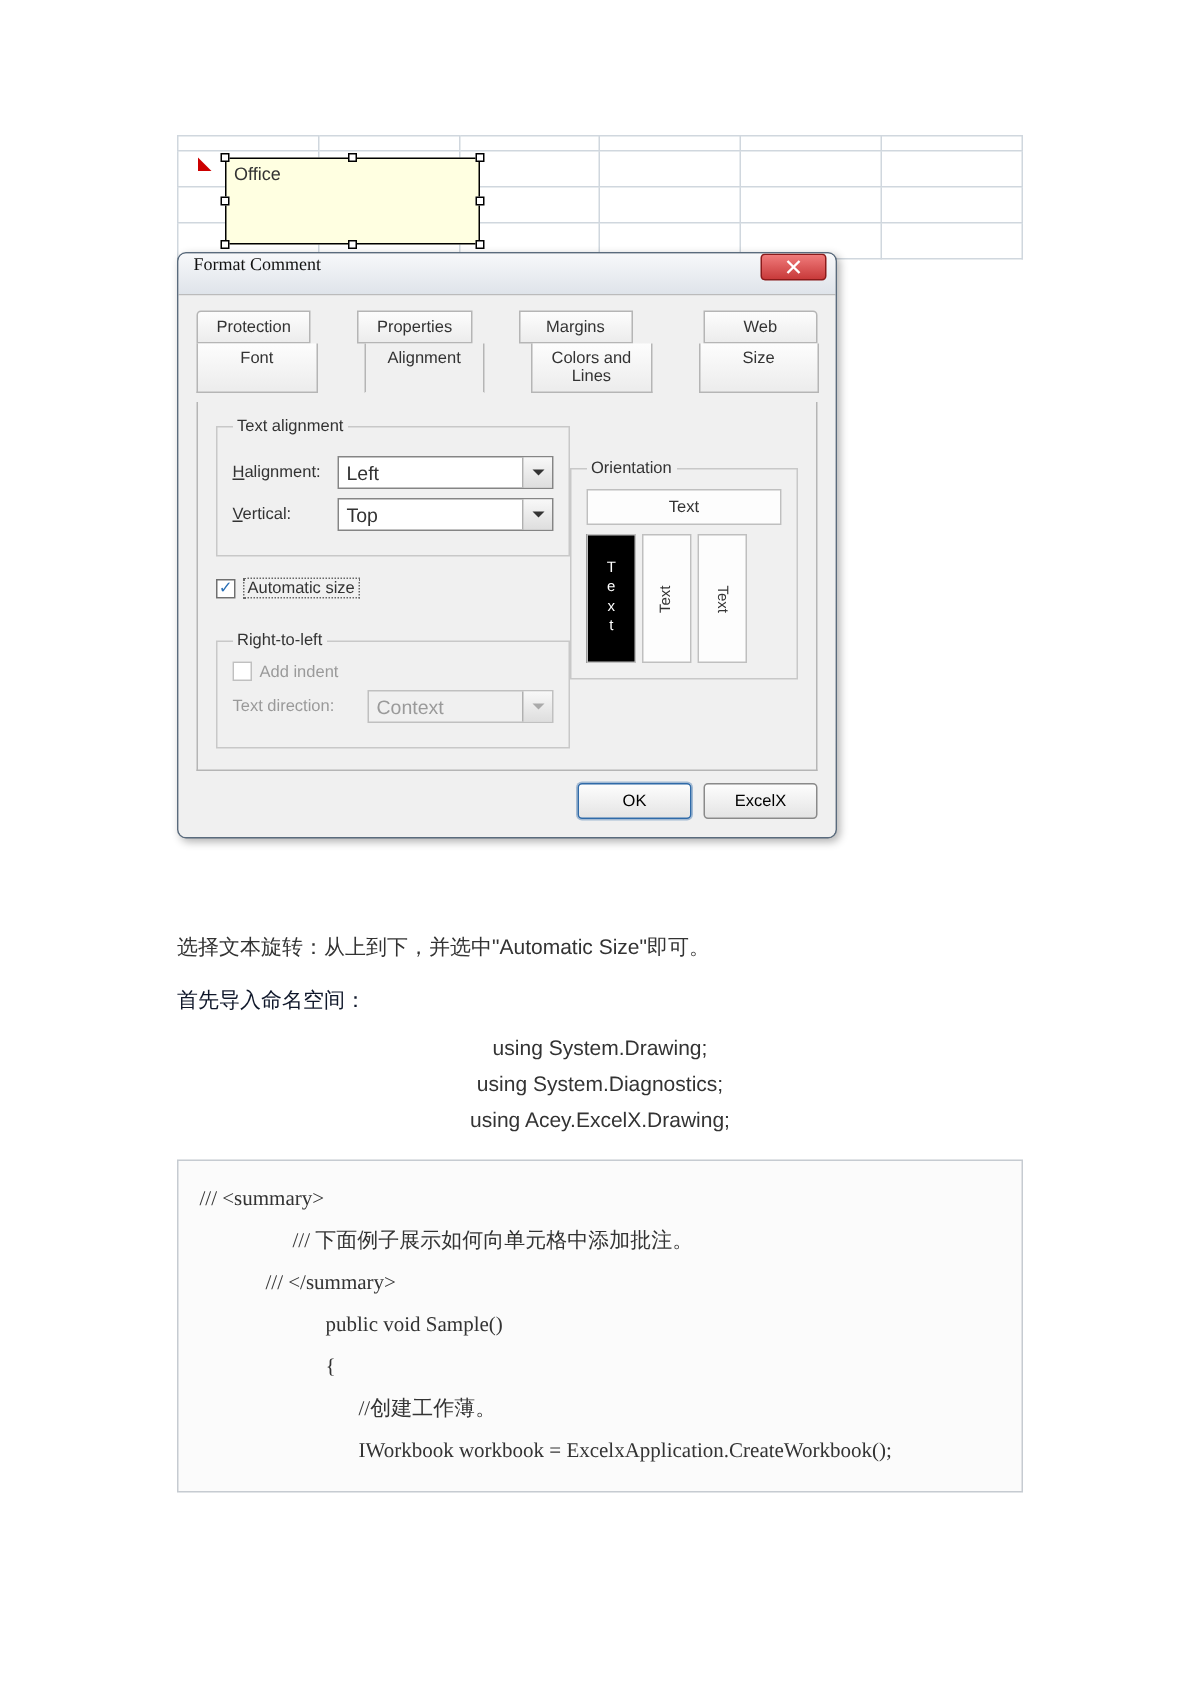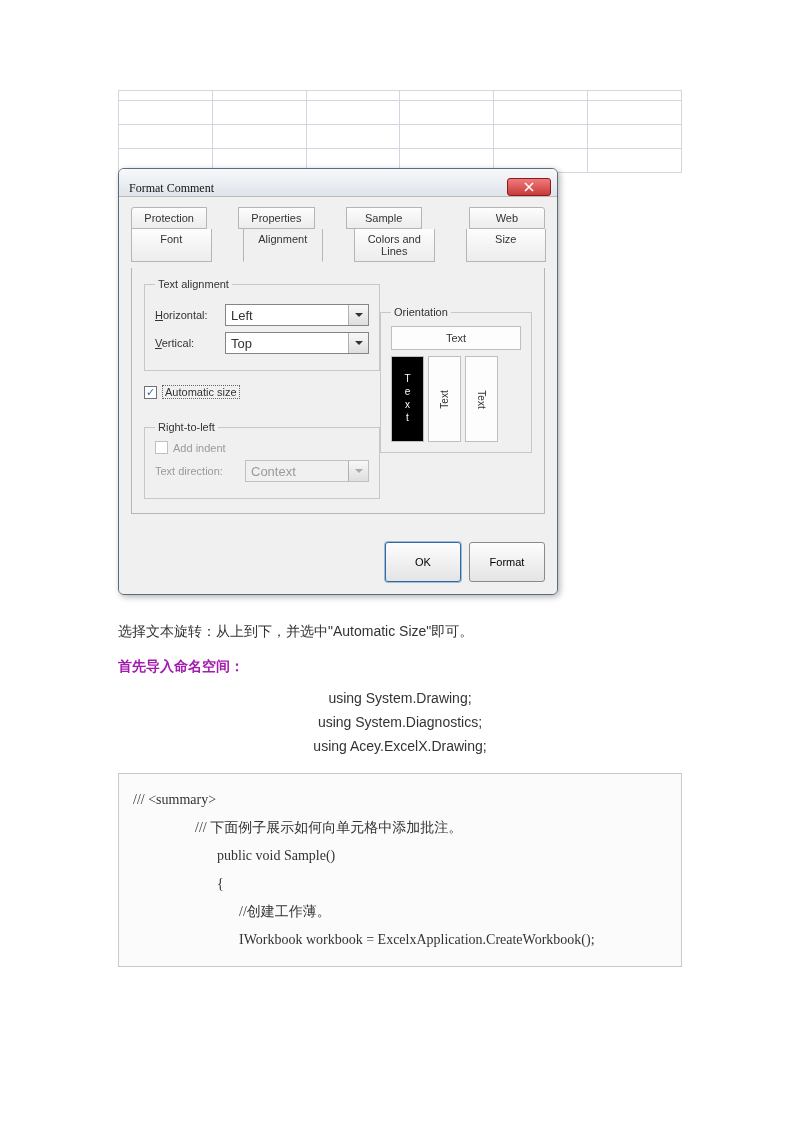--- a/index.html
+++ b/index.html
@@ -28,21 +28,21 @@
   .note-text { padding: 3px 5px; font-size: 12px; }
   .handle { position: absolute; width: 6px; height: 6px; background: #fff; border: 1px solid #000; }
   .h-tl { top:-4px; left:-4px; } .h-tr { top:-4px; right:-4px; }
   .h-bl { bottom:-4px; left:-4px; } .h-br { bottom:-4px; right:-4px; }
   .h-t { top:-4px; left:50%; margin-left:-3px; } .h-b { bottom:-4px; left:50%; margin-left:-3px; }
   .h-l { top:50%; left:-4px; margin-top:-3px; } .h-r { top:50%; right:-4px; margin-top:-3px; }
 
   
   .dialog { position: absolute; left: 0; top: 78px; width: 440px; border: 1px solid #5a6b7d; border-radius: 6px; box-shadow: 2px 2px 6px rgba(0,0,0,.3); background: #ececec;
     background-image: linear-gradient(#f5f5f5,#e4e4e4); overflow: hidden; }
-  .titlebar { display: flex; align-items: flex-end; height: 28px; padding: 0 6px;
+  .titlebar { display: flex; align-items: flex-start; height: 28px; padding: 0 6px;
     background: linear-gradient(#f7f8fa,#dfe4ea); border-bottom: 1px solid #bbb; }
   .titlebar .title { font-size: 12px; color: #111; padding-left: 4px; flex: 1; font-family: "Segoe UI"; }
   .closebtn { width: 44px; height: 18px; border: 1px solid #8b1a1a; border-radius: 3px;
     background: linear-gradient(#f07b7b,#c83a3a); display:flex; align-items:center; justify-content:center; }
   .closebtn svg { width:10px; height:10px; }
 
   .dlg-body { padding: 10px 12px 12px 12px; background: #f0f0f0; }
 
   
   .tabs { margin-bottom: 6px; }
@@ -84,28 +84,28 @@
   .orient-cell.sel { background:#000; color:#fff; }
   .vtxt { writing-mode: vertical-rl; text-orientation: upright; font-size:10px; letter-spacing:2px; }
   .vtxt2 { transform: rotate(-90deg); font-size:10px; white-space:nowrap; }
   .vtxt3 { transform: rotate(90deg); font-size:10px; white-space:nowrap; }
 
   .rtl-grp { margin-top: 22px; }
   .rtl-grp legend, .rtl-grp label, .rtl-grp span { color:#9a9a9a; }
   .rtl-grp .chkbox { border-color:#c0c0c0; }
 
   .dlg-buttons { display:flex; justify-content:flex-end; gap:8px; padding: 8px 0 0 0; }
-  .btn { min-width: 76px; height: 40px; border:1px solid #8a8a8a; border-radius:3px; font-size:11px;
-    background: linear-gradient(#fdfdfd,#e4e4e4); cursor:pointer;margin-top:20px; }
+  .btn { min-width: 76px; height: 24px; border:1px solid #8a8a8a; border-radius:3px; font-size:11px;
+    background: linear-gradient(#fdfdfd,#e4e4e4); cursor:pointer; }
   .btn.primary { border-color:#2f6aa8; box-shadow: 0 0 0 1px rgba(47,106,168,.4); }
 
   
   .article { margin-top: 5px; font-size: 14px; line-height: 1.9; color:#333; }
   .article p { margin: 8px 0; }
-  .article .small { color:#a21caf;font-weight:bold; }
+  .article .small { color:#0f172a; }
   .article h2 { font-size: 15px; margin: 32px 0 10px; }
   .article .mono { font-family: Verdana, Arial, sans-serif; font-size:14px; line-height:1.7;text-align:center; }
 
   .codebox { border:1px solid #c6cbd1; background:#fbfbfb; padding: 12px 14px; margin-top: 14px; font-family: "SimSun","Times New Roman",serif; font-size:14px; line-height:2.0; }
   .codebox .ind1 { padding-left: 62px; display:block; }
   .codebox .ind2 { padding-left: 84px; display:block; }
   .codebox .ind3 { padding-left: 106px; display:block; }
 </style>
 </head>
 <body>
@@ -145,53 +145,68 @@
               <td></td>
               <td></td>
               <td></td>
               <td></td>
               <td></td>
             </tr>
       </tbody>
         </table>
     </div>
 
+    <div class="note-wrap">
+      <div class="note-arrow"></div>
+      <div class="note">
+        <div class="note-hash"></div>
+        <div class="note-text">Office</div>
+        <div class="handle h-tl"></div>
+        <div class="handle h-tr"></div>
+        <div class="handle h-bl"></div>
+        <div class="handle h-br"></div>
+        <div class="handle h-t"></div>
+        <div class="handle h-b"></div>
+        <div class="handle h-l"></div>
+        <div class="handle h-r"></div>
+      </div>
+    </div>
 
     <div class="dialog">
       <div class="titlebar">
         <div class="title">Format Comment</div>
         <div class="closebtn">
           <svg viewBox="0 0 10 10">
               <path d="M1 1 L9 9 M9 1 L1 9" stroke="#fff" stroke-width="1.6" fill="none"></path>
             </svg>
         </div>
       </div>
       <div class="dlg-body">
         <div class="tabs">
           <div class="tabrow row1">
             <div class="tab">Protection</div>
             <div class="tab">Properties</div>
-            <div class="tab">Sample</div>
+            <div class="tab">Margins</div>
             <div class="tab">Web</div>
           </div>
           <div class="tabrow row2">
             <div class="tab">Font</div>
             <div class="tab active">Alignment</div>
             <div class="tab">Colors and Lines</div>
             <div class="tab">Size</div>
           </div>
         </div>
 
         <div class="tab-content">
           <div class="cols">
             <div class="colL">
               <fieldset class="grp">
                 <legend>Text alignment</legend>
                 <div class="field">
-                  <label><span class="ul">H</span><span>orizontal:</span></label>
+                  <label><span class="ul">H</span><span>alignment:</span></label>
                   <div class="combo">
                     <span>Left</span>
                     <div class="arrow"></div>
                   </div>
                 </div>
                 <div class="field">
                   <label><span class="ul">V</span>ertical:</label>
                   <div class="combo">
                     <span>Top</span>
                     <div class="arrow"></div>
@@ -235,37 +250,38 @@
                       <span class="vtxt3">Text</span>
                     </div>
                 </div>
               </fieldset>
             </div>
           </div>
         </div>
 
         <div class="dlg-buttons">
           <button class="btn primary">OK</button>
-          <button class="btn">Format</button>
+          <button class="btn">ExcelX</button>
         </div>
       </div>
     </div>
   </div>
 
   <div class="article">
     <p>选择文本旋转：从上到下，并选中"Automatic Size"即可。</p>
     <p class="small">首先导入命名空间：</p>
     <div class="mono">
       <div>using System.Drawing;</div>
       <div>using System.Diagnostics;</div>
       <div>using Acey.ExcelX.Drawing;</div>
     </div>
 
     <div class="codebox">
       <span>/// &lt;summary&gt;</span>
       <span class="ind1">///  下面例子展示如何向单元格中添加批注。</span>
+      <span class="ind1" style="padding-left:44px">/// &lt;/summary&gt;</span>
       <span class="ind2">public void Sample()</span>
       <span class="ind2">{</span>
       <span class="ind3">//创建工作薄。</span>
       <span class="ind3">IWorkbook workbook = ExcelxApplication.CreateWorkbook();</span>
     </div>
   </div>
 </div>
 
 </body></html>

